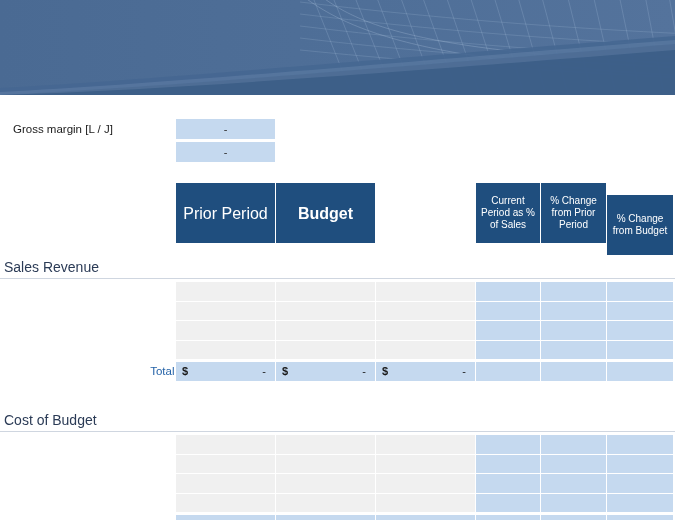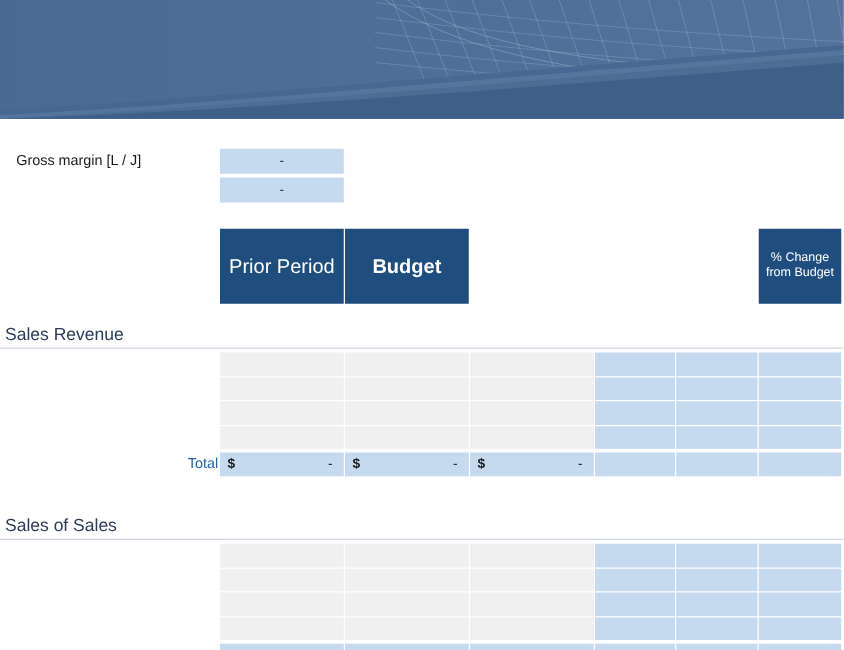--- a/index.html
+++ b/index.html
@@ -254,21 +254,23 @@
       <div class="ratio-box">-</div>
     </div>
     <div class="ratio-row">
       <div class="ratio-box">-</div>
     </div>
   </div>
 
   <div class="colhead" id="colhead">
       <div class="colhead-cell" style="left: 176px; width: 99px;">Prior Period</div>
       <div class="colhead-cell" style="left: 276px; width: 99px; font-weight: bold;">Budget</div>
-      <div class="colhead-cell narrow" style="left: 607px; width: 66px;">% Change from Budget</div>
+      <div class="colhead-cell narrow" style="left: 476px; width: 64px;">Current Period as % of Sales</div>
+      <div class="colhead-cell narrow" style="left: 541px; width: 65px;">% Change from Prior Period</div>
+      <div class="colhead-cell narrow" style="left: 607px; width: 66px; margin-top: 12px;">% Change from Budget</div>
     </div>
 
   <div class="section-title" style="top:162px">
     <span>Sales Revenue</span>
   </div>
   <div class="grid" id="grid0" style="top:187px">
       <div class="grow">
         <div class="rlabel">Product/Service 1</div>
         <div class="cell input" style="left: 176px; width: 99px;"></div>
         <div class="cell input" style="left: 276px; width: 99px;"></div>
@@ -318,21 +320,21 @@
           <span class="cur">$</span>
           <span class="dash">-</span>
         </div>
         <div class="cell total" style="left: 476px; width: 64px;"></div>
         <div class="cell total" style="left: 541px; width: 65px;"></div>
         <div class="cell total" style="left: 607px; width: 66px;"></div>
       </div>
     </div>
 
   <div class="section-title" style="top:315px">
-    <span>Sales of Sales</span>
+    <span>Cost of Budget</span>
   </div>
   <div class="grid" id="grid1" style="top:340px">
       <div class="grow">
         <div class="rlabel">Product/Service 1</div>
         <div class="cell input" style="left: 176px; width: 99px;"></div>
         <div class="cell input" style="left: 276px; width: 99px;"></div>
         <div class="cell input" style="left: 376px; width: 99px;"></div>
         <div class="cell calc" style="left: 476px; width: 64px;"></div>
         <div class="cell calc" style="left: 541px; width: 65px;"></div>
         <div class="cell calc" style="left: 607px; width: 66px;"></div>

